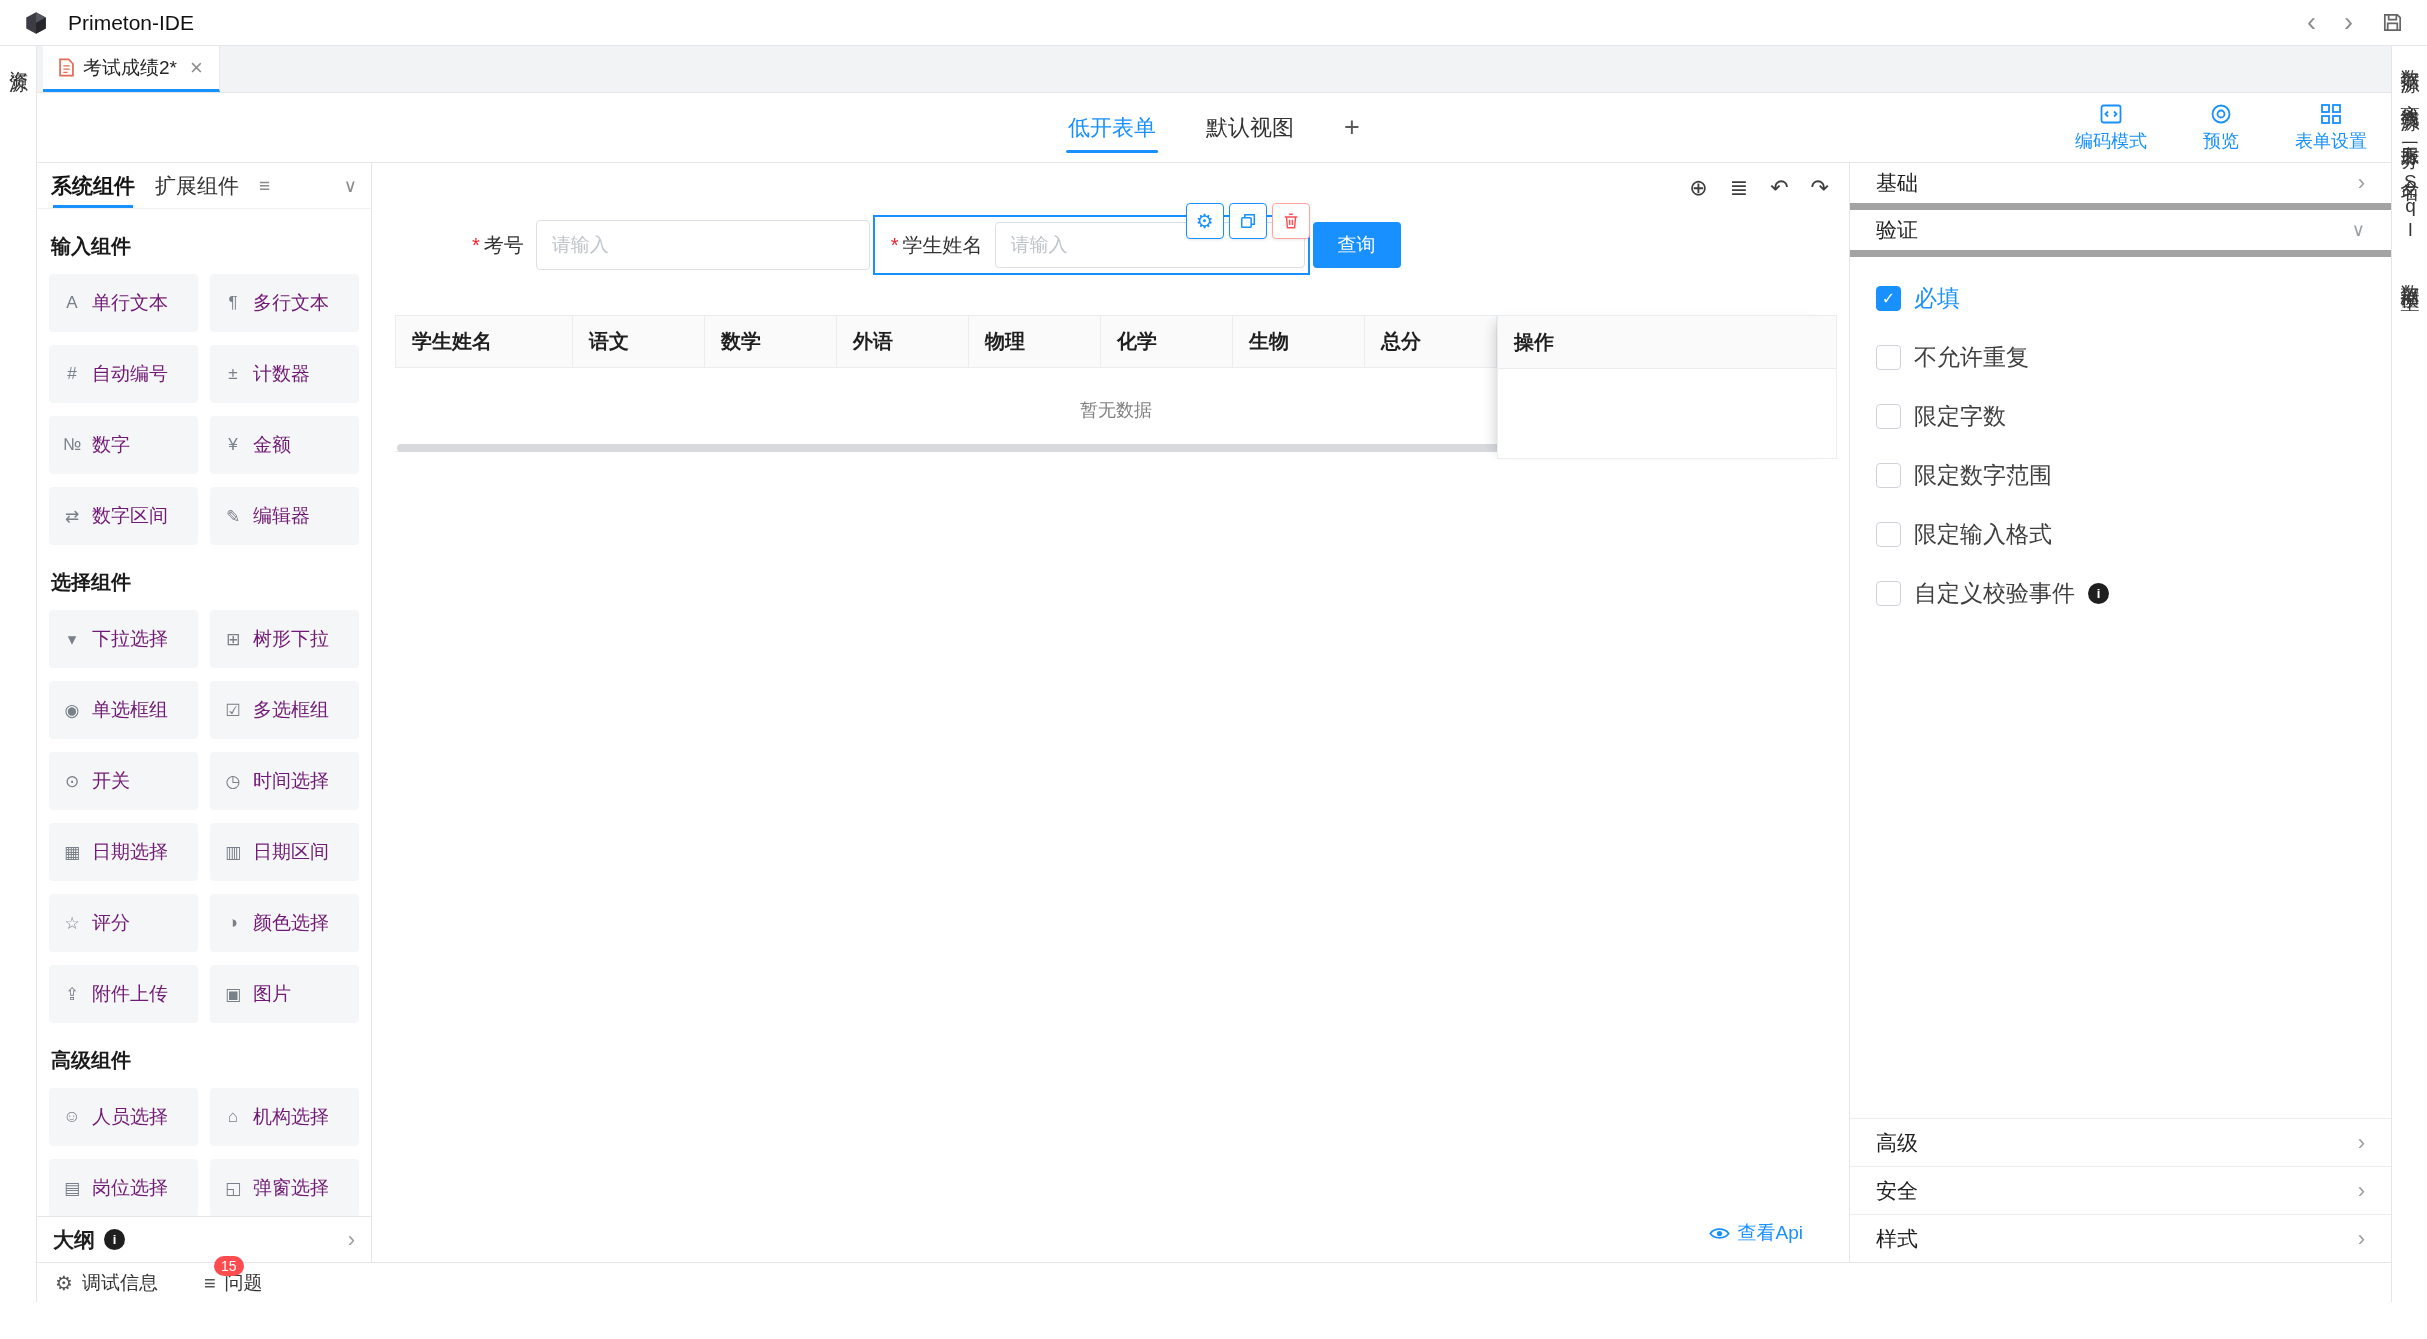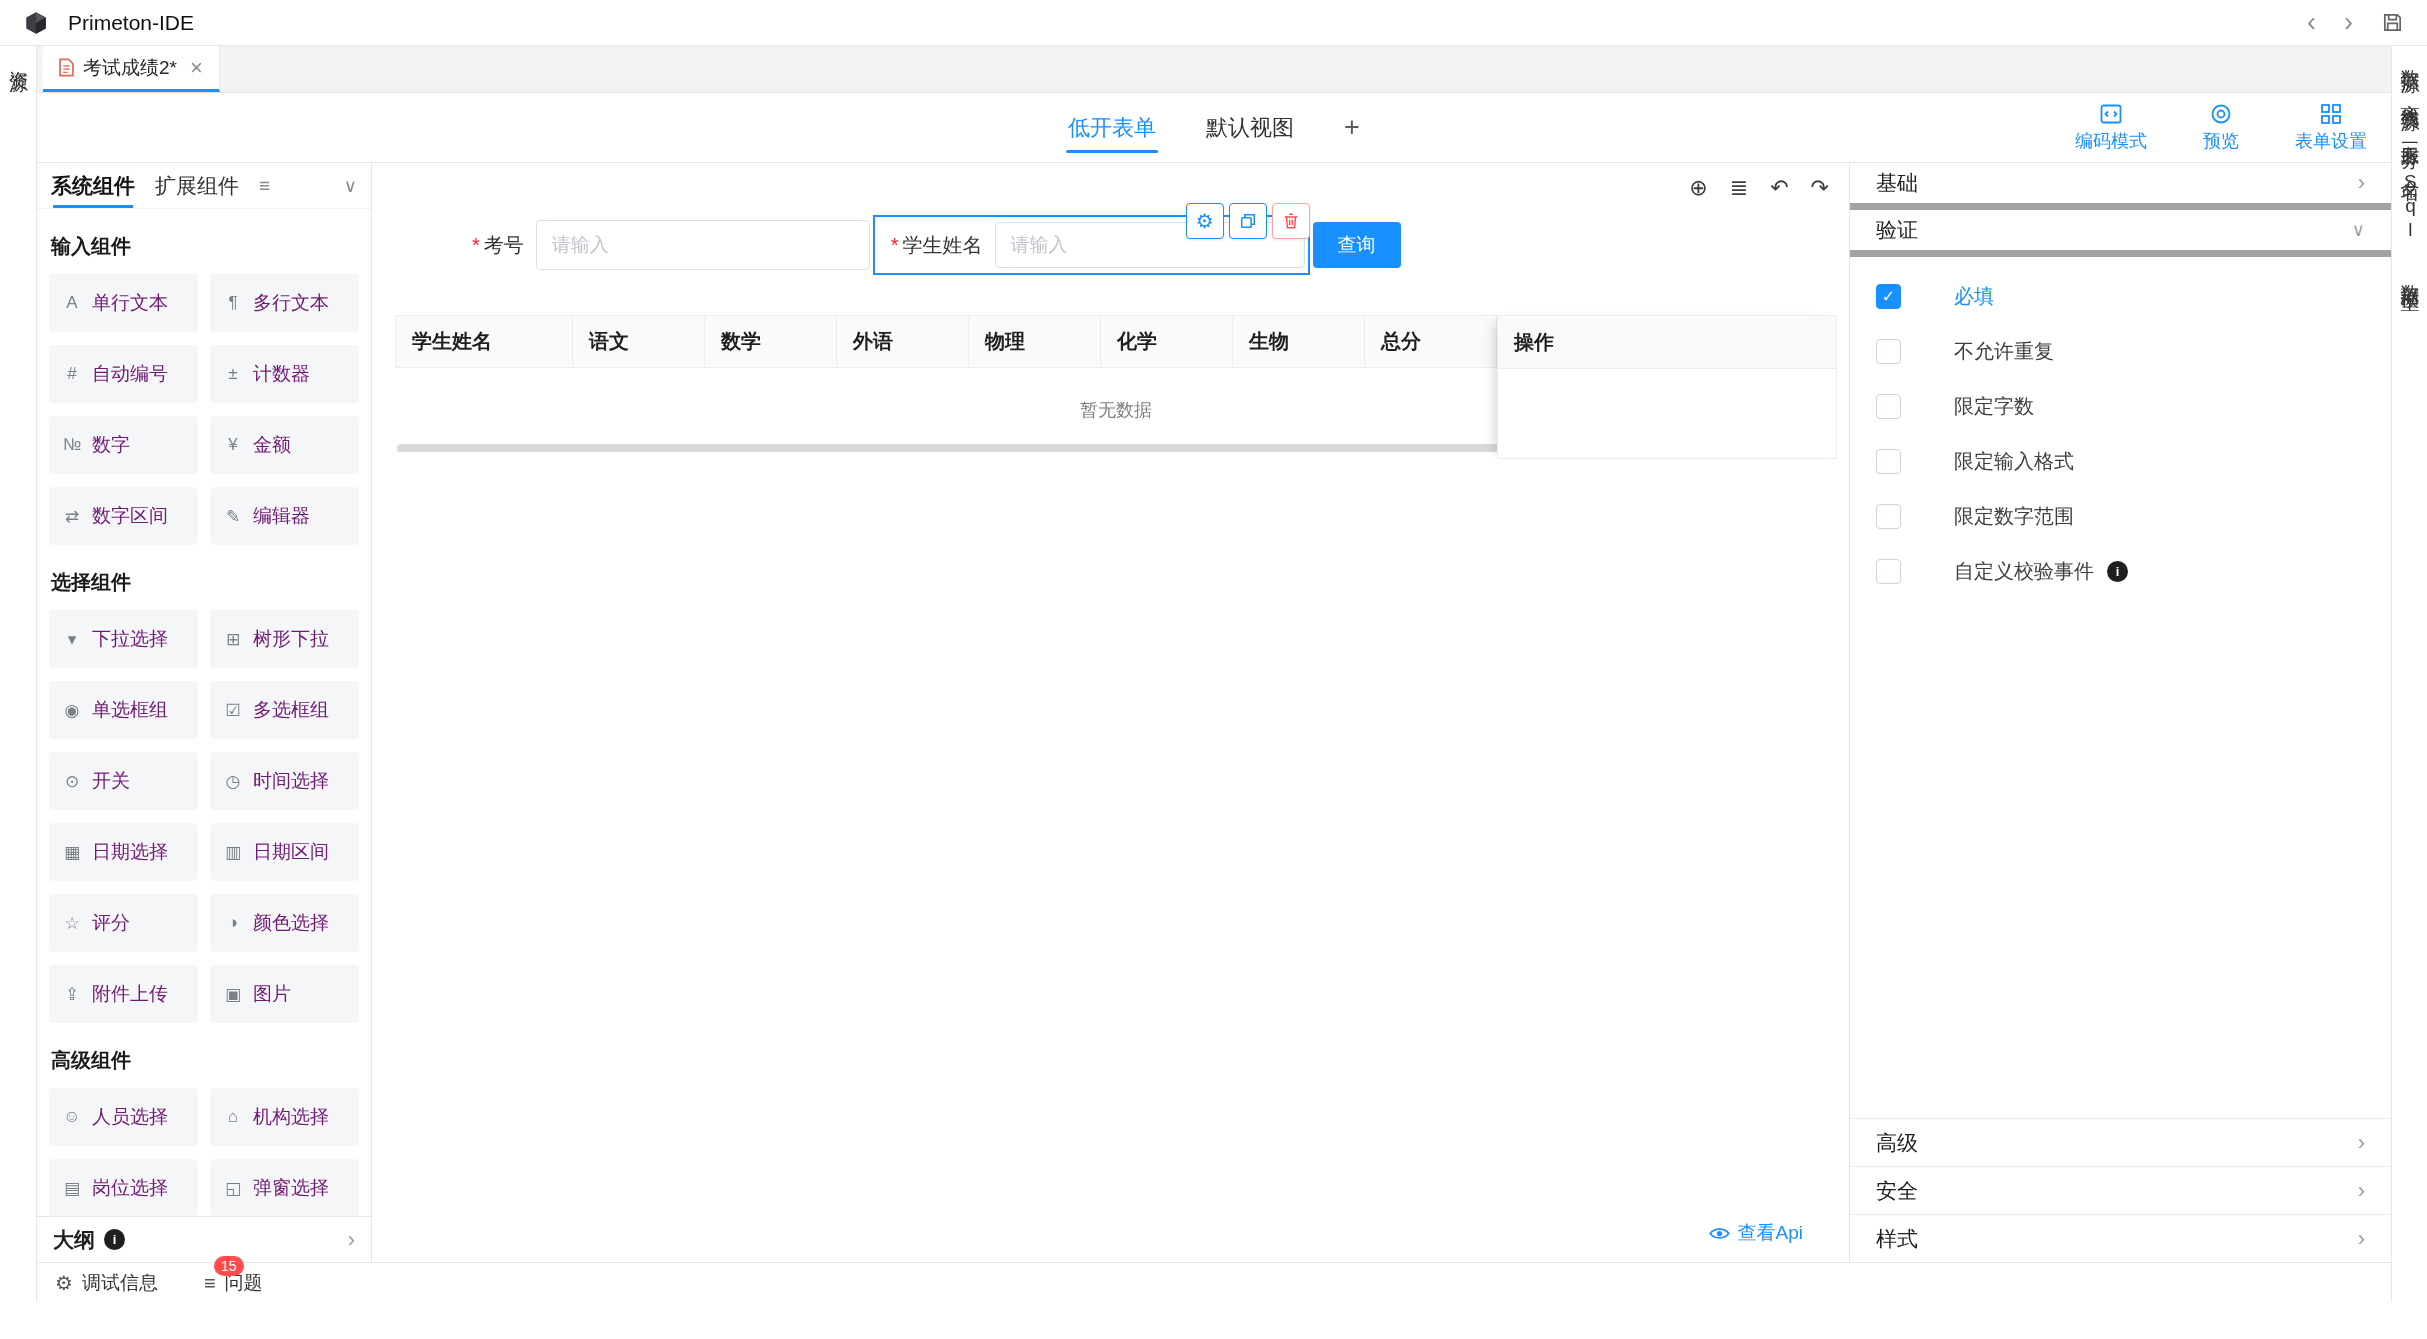--- a/index.html
+++ b/index.html
@@ -92,21 +92,21 @@
 
   
   .props { width:542px; flex:none; border-left:1px solid var(--border); display:flex; flex-direction:column; background:#fff; }
   .prow { height:47px; flex:none; padding:0 26px; display:flex; align-items:center; justify-content:space-between; font-size:21px; color:#1f1f1f; }
   .prow.header { border-bottom:7px solid #a3a3a3; }
   .prow.bottom { height:48px; border-top:1px solid #ececf0; }
   .vlist { padding:26px; display:flex; flex-direction:column; gap:28px; }
   .vrow { display:flex; align-items:center; gap:13px; }
   .cbx { width:25px; height:25px; border-radius:4px; border:1px solid #cfd3d9; background:#fff; display:flex; align-items:center; justify-content:center; color:#fff; font-size:16px; flex:none; }
   .cbx.on { background:var(--blue); border-color:var(--blue); }
-  .vlab { font-size:20px; color:#3f3f3f;margin-left:40px; }
+  .vlab { font-size:23px; color:#3f3f3f; }
   .vlab.on { color:var(--blue); }
 
   
   .debugbar { height:40px; flex:none; border-top:1px solid var(--border); display:flex; align-items:center; gap:46px; padding:0 18px; background:#fff; }
   .dbg-item { display:flex; align-items:center; gap:9px; position:relative; font-size:19px; color:#333; }
   .dbg-ico { font-size:20px; color:#555; line-height:1; }
   .badge { position:absolute; top:-14px; left:10px; background:#ff4d4f; color:#fff; font-size:14px; line-height:1; padding:3px 7px; border-radius:10px; }
   .statusbar { position:absolute; left:0; right:0; bottom:0; height:37px; border-top:1px solid var(--border); display:flex; align-items:center; justify-content:space-between; padding:0 14px; font-size:19px; background:#fff; }
   .sb-right { display:flex; align-items:center; gap:9px; color:#262626; }
   .dot { width:11px; height:11px; border-radius:50%; background:#52c41a; flex:none; }
@@ -417,27 +417,27 @@
               <span class="vlab on" data-name="validation-label" data-interactable="false">必填</span>
             </div>
             <div class="vrow" data-name="validation-option-no-duplicate" data-interactable="true">
               <span class="cbx" data-name="checkbox-no-duplicate" data-interactable="true"></span>
               <span class="vlab" data-name="validation-label" data-interactable="false">不允许重复</span>
             </div>
             <div class="vrow" data-name="validation-option-char-limit" data-interactable="true">
               <span class="cbx" data-name="checkbox-char-limit" data-interactable="true"></span>
               <span class="vlab" data-name="validation-label" data-interactable="false">限定字数</span>
             </div>
+            <div class="vrow" data-name="validation-option-number-range-limit" data-interactable="true">
+              <span class="cbx" data-name="checkbox-number-range-limit" data-interactable="true"></span>
+              <span class="vlab" data-name="validation-label" data-interactable="false">限定数字范围</span>
+            </div>
             <div class="vrow" data-name="validation-option-input-format-limit" data-interactable="true">
               <span class="cbx" data-name="checkbox-input-format-limit" data-interactable="true"></span>
               <span class="vlab" data-name="validation-label" data-interactable="false">限定输入格式</span>
-            </div>
-            <div class="vrow" data-name="validation-option-number-range-limit" data-interactable="true">
-              <span class="cbx" data-name="checkbox-number-range-limit" data-interactable="true"></span>
-              <span class="vlab" data-name="validation-label" data-interactable="false">限定数字范围</span>
             </div>
             <div class="vrow" data-name="validation-option-custom-validation-event" data-interactable="true">
               <span class="cbx" data-name="checkbox-custom-validation-event" data-interactable="true"></span>
               <span class="vlab" data-name="validation-label" data-interactable="false">自定义校验事件</span>
               <span class="info-dark" data-name="info-icon" data-interactable="false">i</span>
             </div>
           </div>
         <div style="margin-top:auto" data-name="props-bottom" data-interactable="false">
             <div class="prow bottom" data-name="props-section-advanced" data-interactable="true">
               <span data-name="props-section-label" data-interactable="false">高级</span>

